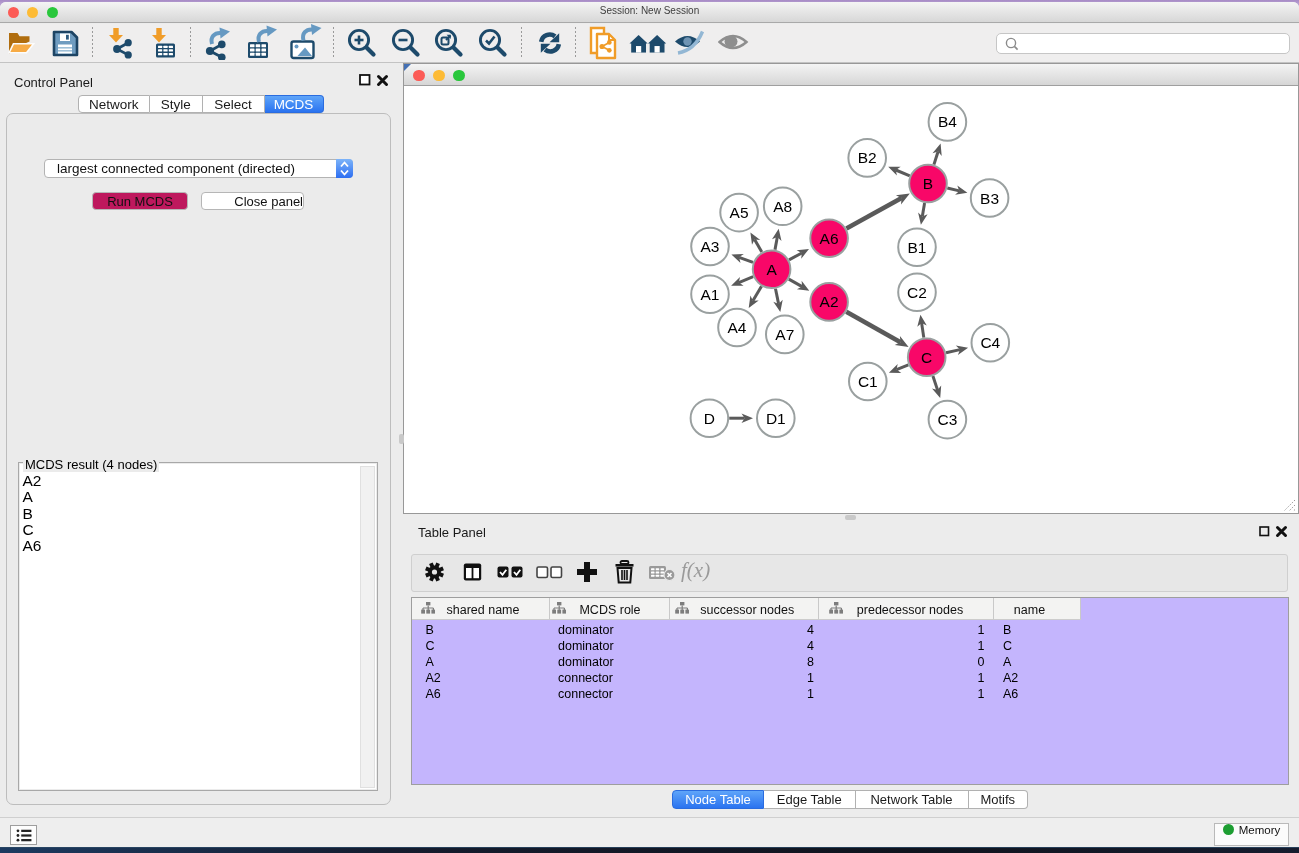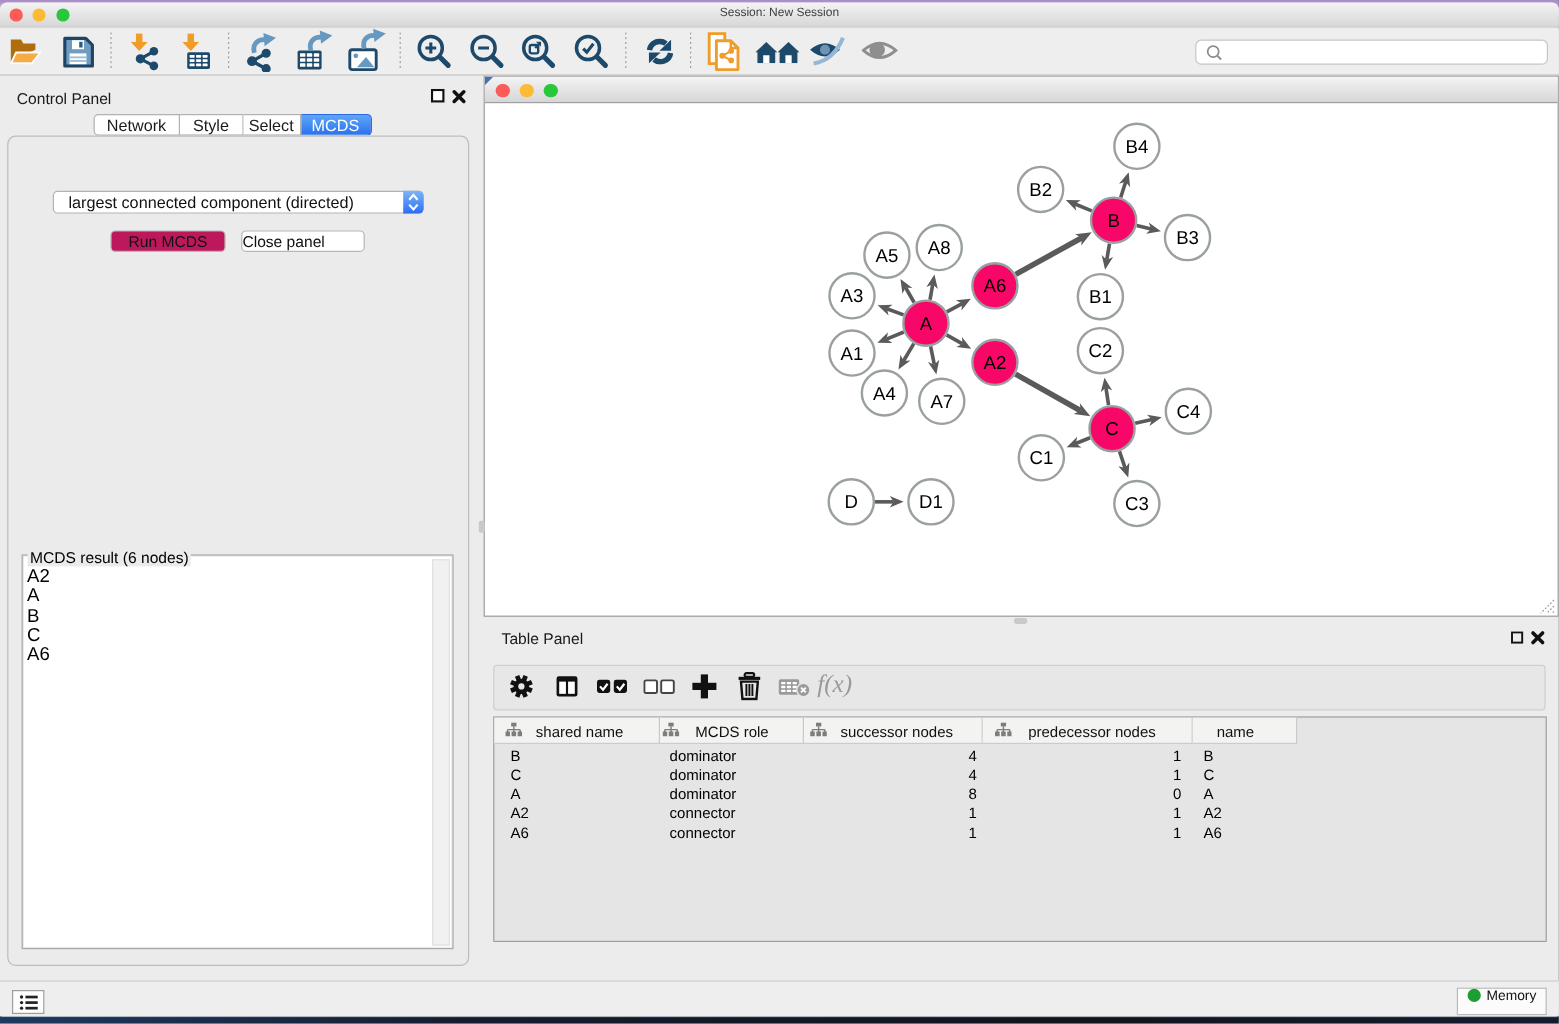--- a/index.html
+++ b/index.html
@@ -17,21 +17,21 @@
 .tabrow{position:absolute;display:flex;font-size:13.5px}
 .tab{border:1px solid #b1b1b1;border-left-width:0;background:#fff;color:#1a1a1a;display:flex;align-items:center;justify-content:center}
 .tab.first{border-left-width:1px;border-radius:4px 0 0 4px}
 .tab.last{border-radius:0 4px 4px 0}
 .tab.sel{background:linear-gradient(#5fa5f9,#2a73f0);color:#fff;border-color:#2a6cdf}
 #cpanel{position:absolute;left:6px;top:113px;width:385px;height:692px;border:1px solid #bdbdbd;border-radius:7px;background:#ebebeb}
 #mcdsbox{position:absolute;left:18px;top:461.5px;width:360px;height:329px;border:1px solid #a8a8a8;background:#ebebeb}
 #netwin{position:absolute;left:403px;top:63px;width:896px;height:451px;border:1px solid #989898;background:#fff}
 #nettitle{position:absolute;left:0;top:0;width:100%;height:22px;background:linear-gradient(#f4f4f4,#d6d6d6);border-bottom:1px solid #9f9f9f}
 #ttool{position:absolute;left:411px;top:554px;width:877px;height:38px;background:#e7e7e7;border:1px solid #cfcfcf;border-radius:3px}
-#ttable{position:absolute;left:411px;top:597px;width:878px;height:188px;background:#e5e5e5;border:1px solid #9e9e9e}
+#ttable{position:absolute;left:411px;top:597px;width:878px;height:188px;background:#c4b5fd;border:1px solid #9e9e9e}
 .hdrcell{position:absolute;top:0;height:22px;background:#f3f3f2;border-right:1px solid #c9c9c9;border-bottom:1px solid #cccccc}
 .hlabel{position:absolute;top:5px;width:100%;text-align:center;font-size:12.5px;color:#111}
 .trow{position:absolute;font-size:12.5px;color:#000}
 svg text{font-family:"Liberation Sans",sans-serif}
 </style></head><body>
 <div id="app">
 <div id="purple"></div>
     <div id="darkline"></div>
 <div id="win"></div>
 <div id="titlebar">
@@ -177,36 +177,36 @@
 <svg class="abs" style="left:359px;top:74px" width="12" height="12">
       <rect x="1" y="1" width="9.5" height="9.5" fill="#fff" stroke="#111" stroke-width="1.8"></rect>
     </svg>
 <svg class="abs" style="left:376px;top:74px" width="13" height="13">
       <path d="M2.5 2.5 L10.5 10.5 M10.5 2.5 L2.5 10.5" stroke="#111" stroke-width="3" stroke-linecap="round"></path>
     </svg>
 <div id="cpanel"></div>
 <div class="tabrow" style="left:77.5px;top:95px;height:18px">
 <div class="tab first" style="width:72.5px">Network</div>
 <div class="tab" style="width:52.5px">Style</div>
-<div class="tab" style="width:48px">Select</div>
+<div class="tab" style="width:62px">Select</div>
 <div class="tab last sel" style="width:59px">MCDS</div>
 </div>
 <div class="abs" style="left:44px;top:158.5px;width:309px;height:19px;background:#fff;border:1px solid #b3b3b3;border-radius:4px">
 <div class="abs" style="left:12px;top:1px;font-size:13.5px;color:#111">largest connected component (directed)</div>
 <div class="abs" style="right:-1px;top:-1px;width:17px;height:19px;border-radius:0 4px 4px 0;background:linear-gradient(#7db4f9,#2c6ef2)">
 <svg width="17" height="19" viewBox="0 0 17 19">
           <path d="M5 7.5 L8.5 3.5 L12 7.5" fill="none" stroke="#fff" stroke-width="1.8"></path>
           <path d="M5 11.5 L8.5 15.5 L12 11.5" fill="none" stroke="#fff" stroke-width="1.8"></path>
         </svg>
 </div>
     </div>
 <div class="abs" style="left:92px;top:191.5px;width:96px;height:18.5px;background:#be185d;border:1px solid #b6b6b6;border-radius:4px;text-align:center;font-size:13px;line-height:17px;color:#111">Run MCDS</div>
-<div class="abs" style="left:201px;top:191.5px;width:103px;height:18.5px;background:#fff;border:1px solid #b6b6b6;border-radius:4px;text-align:left;font-size:13px;line-height:17px;color:#111">Close panel</div>
+<div class="abs" style="left:201px;top:191.5px;width:103px;height:18.5px;background:#fff;border:1px solid #b6b6b6;border-radius:4px;text-align:right;font-size:13px;line-height:17px;color:#111">Close panel</div>
 <div id="mcdsbox">
-<div class="abs" style="left:4px;top:-5.5px;background:#ebebeb;padding:0 2px;font-size:13px;color:#000;white-space:nowrap;z-index:3">MCDS result (6 nodes)</div>
+<div class="abs" style="left:4px;top:-5.5px;background:#ebebeb;padding:0 2px;font-size:13px;color:#000;white-space:nowrap;z-index:3">MCDS result (4 nodes)</div>
 <div class="abs" style="left:1px;top:1px;right:1px;bottom:1px;background:#fff"></div>
 <div class="abs" style="left:3.5px;top:10.5px;font-size:15.5px;line-height:16.3px;color:#000">A2<br>A<br>B<br>C<br>A6</div>
 <div class="abs" style="right:2.5px;top:3px;width:14.5px;height:322px;background:#f1f1f1;border:1px solid #e0e0e0"></div>
 </div>
     <div id="netwin">
 <div id="nettitle">
 <div class="tl" style="left:9px;top:5.5px;width:11.5px;height:11.5px;background:#fc5b56"></div>
 <div class="tl" style="left:29px;top:5.5px;width:11.5px;height:11.5px;background:#fdbb35"></div>
 <div class="tl" style="left:49px;top:5.5px;width:11.5px;height:11.5px;background:#29c73c"></div>
 </div>
@@ -426,20 +426,26 @@
       <rect x="5.3" y="7.6" width="3.8" height="4" fill="#7d7d7d"></rect>
       <rect x="10.4" y="7.6" width="3.8" height="4" fill="#7d7d7d"></rect>
     </svg>
     <svg style="position:absolute;left:829px;top:602px" width="14" height="12" viewBox="0 0 14 12">
       <rect x="5" y="0" width="4.4" height="3.4" fill="#7d7d7d"></rect>
       <path d="M7.2 3.4 V 6 M2 6 H 12.4 M2 6 V 8 M7.2 6 V 8 M12.4 6 V 8" stroke="#7d7d7d" stroke-width="1.2" fill="none"></path>
       <rect x="0.2" y="7.6" width="3.8" height="4" fill="#7d7d7d"></rect>
       <rect x="5.3" y="7.6" width="3.8" height="4" fill="#7d7d7d"></rect>
       <rect x="10.4" y="7.6" width="3.8" height="4" fill="#7d7d7d"></rect>
     </svg>
+    <div class="tabrow" style="left:672px;top:790px;height:18.5px;font-size:13px">
+<div class="tab first sel" style="width:92px">Node Table</div>
+<div class="tab" style="width:91.5px">Edge Table</div>
+<div class="tab" style="width:113px">Network Table</div>
+<div class="tab last" style="width:59.5px">Motifs</div>
+</div>
     <div id="statusbar">
 <div class="abs" style="left:9.5px;top:6.5px;width:27.5px;height:20px;background:#fdfdfd;border:1px solid #9e9e9e">
 <svg width="16" height="13" style="position:absolute;left:5px;top:3px" viewBox="0 0 16 14">
 <circle cx="1.5" cy="2" r="1.5" fill="#222"></circle>
           <rect x="5" y="0.8" width="11" height="2.4" fill="#222"></rect>
 <circle cx="1.5" cy="7" r="1.5" fill="#222"></circle>
           <rect x="5" y="5.8" width="11" height="2.4" fill="#222"></rect>
 <circle cx="1.5" cy="12" r="1.5" fill="#222"></circle>
           <rect x="5" y="10.8" width="11" height="2.4" fill="#222"></rect>
 </svg>

